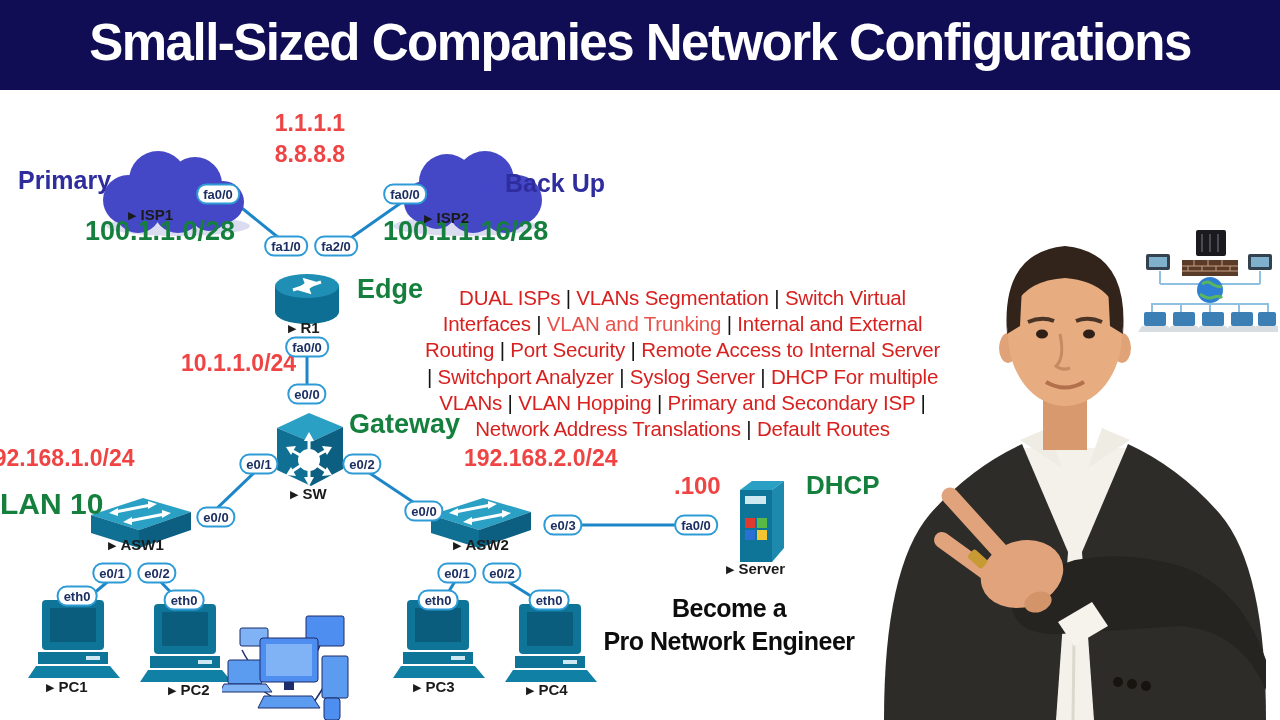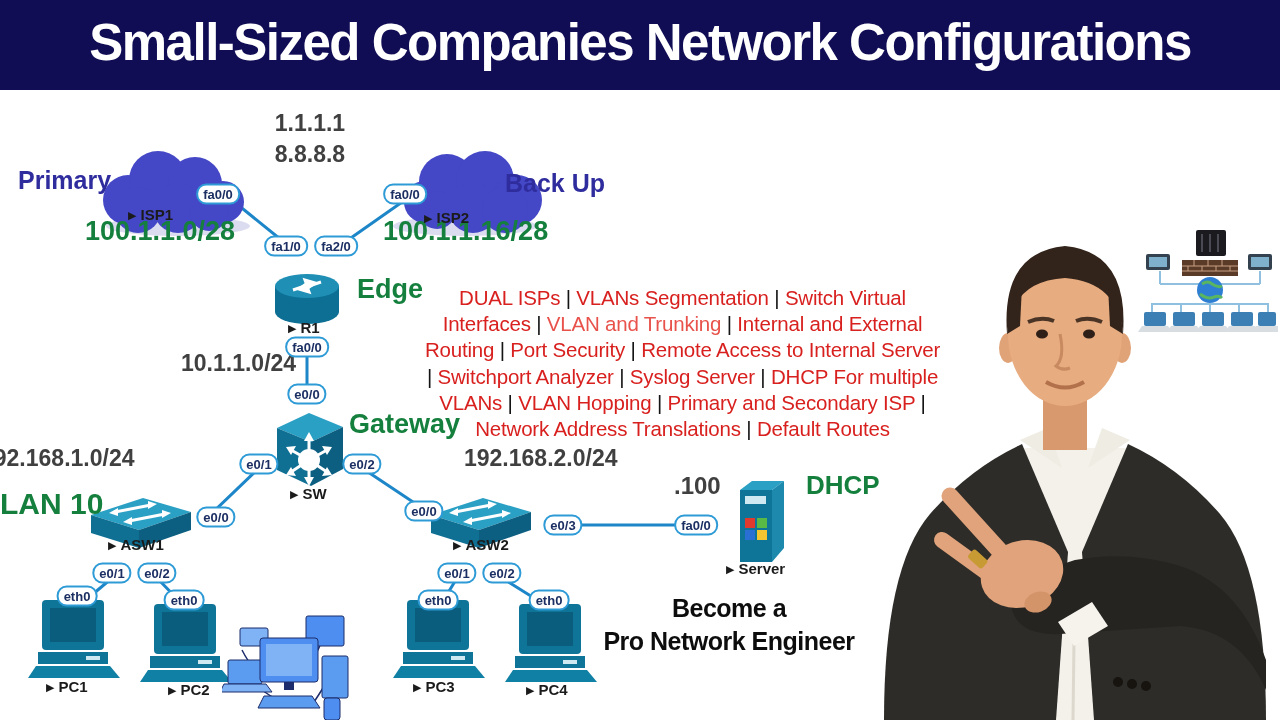--- a/index.html
+++ b/index.html
@@ -14,21 +14,21 @@
            font-weight:bold;font-size:39px;line-height:1.22;letter-spacing:-1px;}
   
   .features{position:absolute;left:420px;top:252px;width:525px;text-align:center;z-index:4;
             font-weight:normal;font-size:20.5px;line-height:1.28;letter-spacing:-0.2px;margin-top:33px;}
   .seg-red{color:#d8211f}.seg-black{color:#141414}.seg-lightred{color:#e8524b}.seg-sep{color:#141414}
   
   .cta{position:absolute;left:598px;top:592px;width:262px;text-align:center;z-index:4;
        color:#0d0d0d;font-weight:bold;font-size:25px;line-height:1.3;letter-spacing:-0.5px;}
   
   .lbl{position:absolute;font-weight:bold;white-space:nowrap;z-index:4;}
-  .c-red{color:#15803d}.c-black{color:#404040}.c-navy{color:#2f2d9e}
+  .c-red{color:#15803d}.c-black{color:#ef4444}.c-navy{color:#2f2d9e}
   .s23{font-size:23px}.s24{font-size:24px}.s25{font-size:25px}.s26{font-size:26px}
   .s27{font-size:27px}.s28{font-size:28px}.s30{font-size:30px}
   .ctr{transform:translateX(-50%);}
   
   .badge{position:absolute;z-index:5;transform:translate(-50%,-50%);background:#ffffff;
          border:2px solid #2e9bd6;border-radius:10px;padding:0 5px;font-size:13px;
          font-weight:bold;color:#1c2f63;line-height:17px;white-space:nowrap;}
   
   .dev{position:absolute;z-index:4;font-weight:bold;font-size:15px;color:#1b1b1b;white-space:nowrap;}
   .dev .arr{font-size:11px;margin-right:4px;position:relative;top:-1px;}

